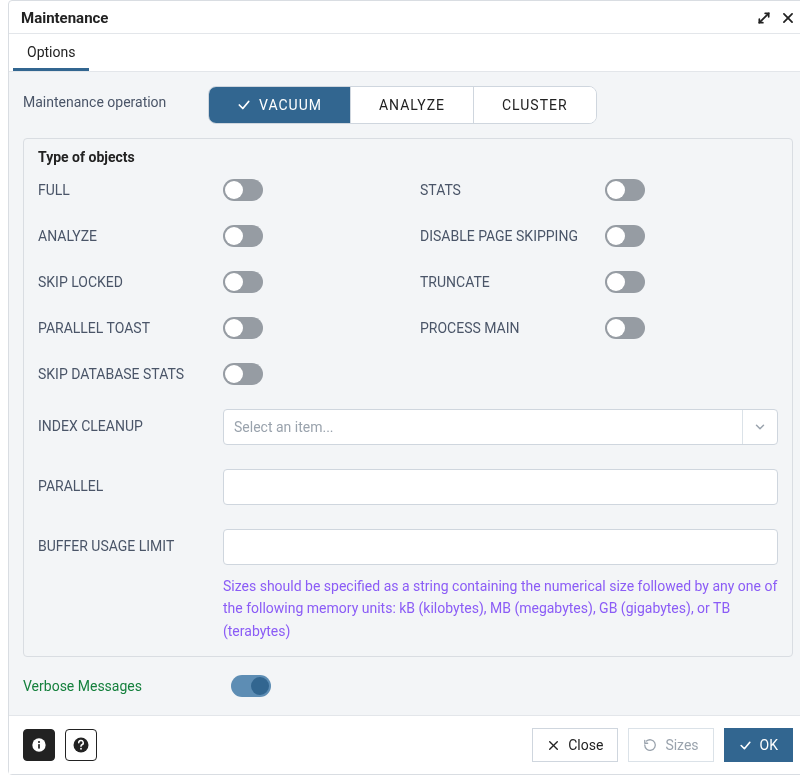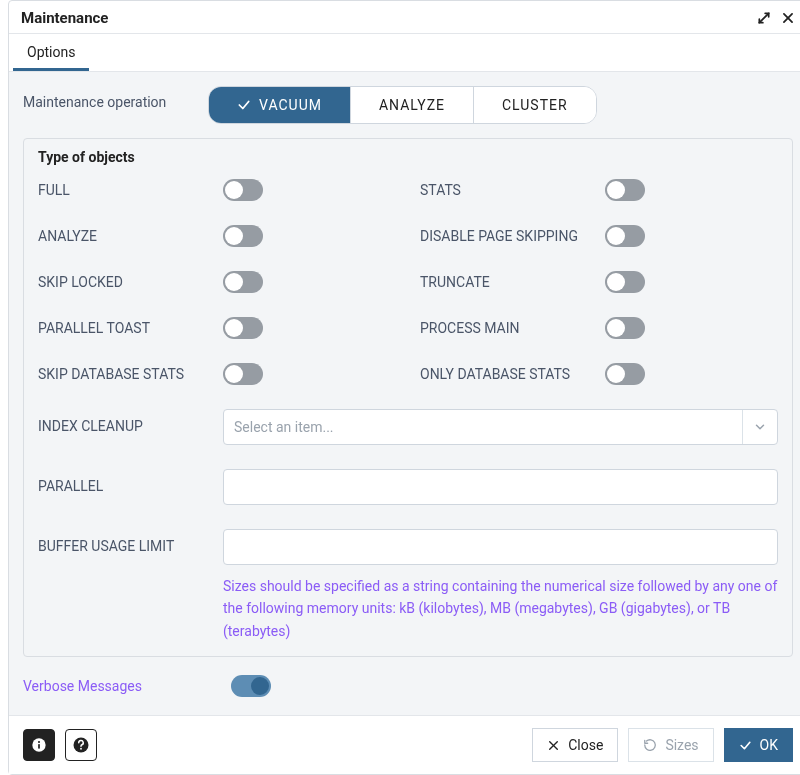--- a/index.html
+++ b/index.html
@@ -75,21 +75,21 @@
     width: 185px;
     flex-shrink: 0;
     color: #4a5568;
     padding-top: 8px;
     font-size: 14px;
   }
   
   .segmented {
     display: inline-flex;
     border: 1px solid #cfd6de;
-    border-radius: 13px;
+    border-radius: 8px;
     overflow: hidden;
     background: #fff;
   }
   .seg-item {
     padding: 10px 28px;
     font-size: 14px;
     letter-spacing: 1px;
     text-align: center;
     cursor: pointer;
     border-right: 1px solid #cfd6de;
@@ -223,21 +223,21 @@
   }
   
   .verbose-row {
     display: flex;
     align-items: center;
     padding-top: 18px;
   }
   .verbose-row .vlabel {
     width: 208px;
     flex-shrink: 0;
-    color: #8b5cf6;
+    color: #15803d;
     font-size: 14px;
   }
   
   .footer {
     border-top: 1px solid #e3e6ea;
     padding: 12px 14px;
     display: flex;
     align-items: center;
     justify-content: space-between;
     background: #fff;
@@ -400,26 +400,20 @@
               <div class="knob"></div>
             </div>
         </div>
 
         <div class="opt-item">
           <div class="opt-label">SKIP DATABASE STATS</div>
           <div class="toggle">
               <div class="knob"></div>
             </div>
         </div>
-        <div class="opt-item">
-          <div class="opt-label">ONLY DATABASE STATS</div>
-          <div class="toggle">
-              <div class="knob"></div>
-            </div>
-        </div>
 
       </div>
 
       
       <div class="full-row">
         <div class="opt-label">INDEX CLEANUP</div>
         <div class="control">
           <div class="select">
             <span class="placeholder">Select an item...</span>
             <span class="caret-box">

